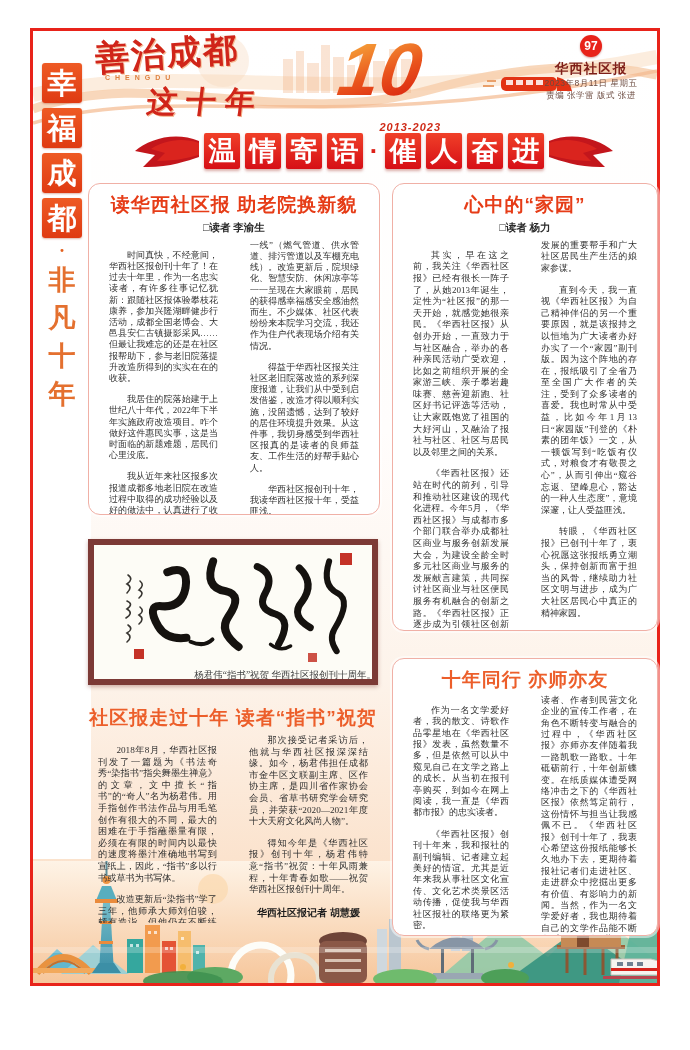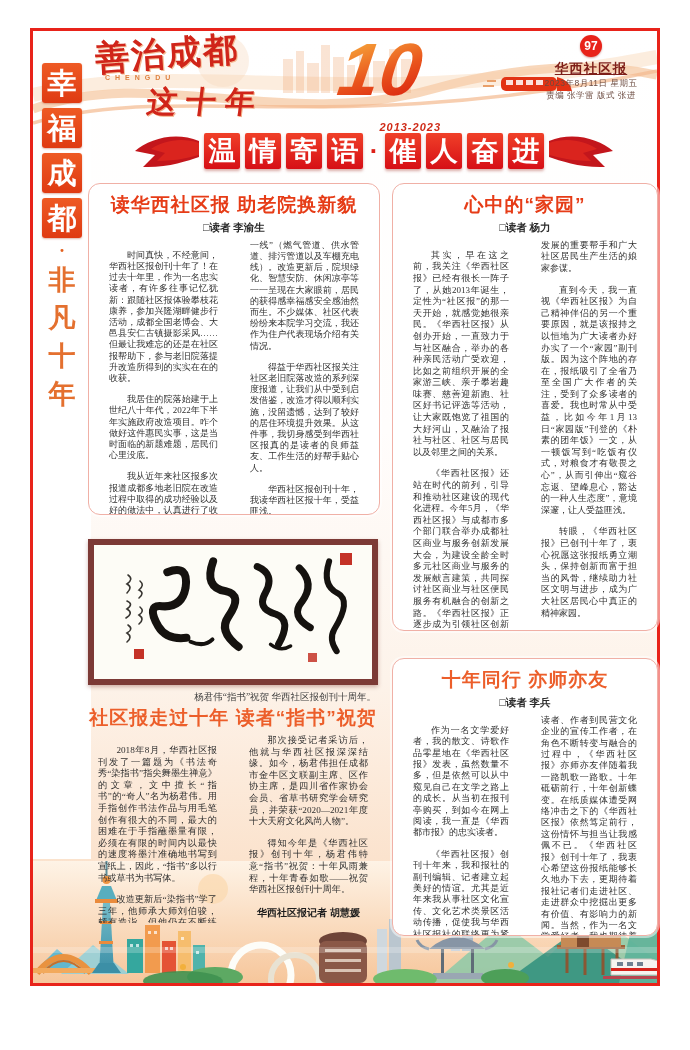--- a/index.html
+++ b/index.html
@@ -27,21 +27,21 @@
   .logoEn{font:bold 7px "Liberation Sans",sans-serif;letter-spacing:5px;color:#dd8040;margin:3px 0 0 10px;}
   .logo2{display:inline-block;font:bold 30px/1 "Liberation Serif",serif;color:#d0251a;
          letter-spacing:9px;transform:skewX(-7deg);margin:6px 0 0 52px;text-shadow:1px 1px 0 #f3ad85;}
   .logoTen{position:absolute;right:26px;top:-4px;font:bold italic 74px/1 "Liberation Sans",sans-serif;
            background:linear-gradient(160deg,#f7a93c 10%,#e9531c 55%,#d81d0e 95%);
            -webkit-background-clip:text;background-clip:text;color:transparent;transform:skewX(-8deg);}
   .logoYears{position:absolute;right:6px;bottom:6px;font:bold italic 11px "Liberation Sans",sans-serif;color:#cf2a17;letter-spacing:1px;}
   .right-info{position:absolute;right:6px;top:4px;width:120px;text-align:center;z-index:4;}
   .pagenum{width:22px;height:22px;margin:0 auto;border-radius:50%;background:#e8231a;color:#fff;
            font:bold 12px/22px "Liberation Sans",sans-serif;box-shadow:0 1px 2px rgba(150,20,10,.4);}
-  .paper{font:bold 13.5px/16px "Liberation Serif",serif;color:#7e1f1a;margin-top:4px;letter-spacing:1px;text-decoration:underline;}
+  .paper{font:bold 13.5px/16px "Liberation Serif",serif;color:#7e1f1a;margin-top:4px;letter-spacing:1px;}
   .dateline,.staffline{font:8.5px/12px "Liberation Sans",sans-serif;color:#6b4a3f;letter-spacing:.5px;}
   
   .banner{position:absolute;left:58px;top:97px;width:566px;height:46px;display:flex;align-items:center;justify-content:center;gap:5px;z-index:6;}
   .bchar{width:36px;height:36px;border-radius:2px;background:linear-gradient(180deg,#f04028,#d60f16);
          color:#fff;font:bold 27px/36px "Liberation Sans",sans-serif;text-align:center;
          box-shadow:0 2px 3px rgba(150,20,10,.35);}
   .bdot{width:12px;background:none;box-shadow:none;color:#dd2018;font:bold 26px/36px "Liberation Sans",sans-serif;text-align:center;}
   .tail{flex:none;}
   
   .art-box{position:absolute;background:#fff;border:1px solid #f0b0a6;border-radius:12px;z-index:5;overflow:hidden;
@@ -52,21 +52,21 @@
   .cols{columns:2;column-gap:12px;padding:0 10px 8px;text-align:justify;color:#303030;}
   .cols p{margin:10px;text-indent:2em;}
   .f1{font-size:9px;line-height:11.2px;}
   .f2{font-size:9px;line-height:11.6px;}
   .f3{font-size:9.2px;line-height:11.6px;}
   .f4{font-size:9px;line-height:11.4px;}
   .sig{text-indent:0 !important;text-align:center;font:bold 10px/14px "Liberation Sans",sans-serif;color:#1c1c1c;margin-top:3px !important;}
   
   .callig{position:absolute;left:55px;top:508px;width:290px;height:146px;box-sizing:border-box;
           border:6px solid #7c3a36;background:#fdfcf6;z-index:5;box-shadow:0 2px 4px rgba(120,50,40,.35);}
-  .caption{position:absolute;left:55px;top:660px;width:288px;text-align:right;
+  .caption{position:absolute;left:55px;top:638px;width:288px;text-align:right;
            font:9.5px/12px "Liberation Serif",serif;color:#3d3d3d;z-index:5;}
   .a3-title{position:absolute;left:50px;top:676px;width:300px;text-align:center;
             font:bold 19px/1.2 "Liberation Sans",sans-serif;letter-spacing:1px;z-index:5;}
   .a3-body{position:absolute;left:55px;top:704px;width:290px;height:188px;z-index:5;overflow:hidden;}
   
   .cityscape{position:absolute;left:0;top:830px;z-index:3;}
 </style>
 </head>
 <body>
 
@@ -206,21 +206,20 @@
       <p class="para">2018年8月，华西社区报刊发了一篇题为《书法奇秀“染指书”指尖舞墨生禅意》的文章，文中擅长“指书”的“奇人”名为杨君伟。用手指创作书法作品与用毛笔创作有很大的不同，最大的困难在于手指蘸墨量有限，必须在有限的时间内以最快的速度将墨汁准确地书写到宣纸上，因此，“指书”多以行书或草书为书写体。</p>
       <p class="para">改造更新后“染指书”学了三年，他师承大师刘伯骏，颇有造诣，但他仍在不断练习与钻研。</p>
       <p class="para">那次接受记者采访后，他就与华西社区报深深结缘。如今，杨君伟担任成都市金牛区文联副主席、区作协主席，是四川省作家协会会员、省草书研究学会研究员，并荣获“2020—2021年度十大天府文化风尚人物”。</p>
       <p class="para">得知今年是《华西社区报》创刊十年，杨君伟特意“指书”祝贺：十年风雨兼程，十年青春如歌——祝贺华西社区报创刊十周年。</p>
       <p class="para sig">华西社区报记者 胡慧媛</p>
     </div>
   </div>
 
   <div class="art-box" style="left:359px;top:627px;width:264px;height:276px;">
     <div class="art-title t-orange">十年同行 亦师亦友</div>
-    <div class="art-byline">□读者 李兵</div>
     <div class="cols f4">
       <p class="para">作为一名文学爱好者，我的散文、诗歌作品零星地在《华西社区报》发表，虽然数量不多，但是依然可以从中窥见自己在文学之路上的成长。从当初在报刊亭购买，到如今在网上阅读，我一直是《华西都市报》的忠实读者。</p>
       <p class="para">《华西社区报》创刊十年来，我和报社的副刊编辑、记者建立起美好的情谊。尤其是近年来我从事社区文化宣传、文化艺术类景区活动传播，促使我与华西社区报社的联络更为紧密。</p>
       <p class="para">十年磨一剑，砺得梅花香。十年来，我从读者、作者到民营文化企业的宣传工作者，在角色不断转变与融合的过程中，《华西社区报》亦师亦友伴随着我一路凯歌一路歌。十年砥砺前行，十年创新蝶变。在纸质媒体遭受网络冲击之下的《华西社区报》依然笃定前行，这份情怀与担当让我感佩不已。《华西社区报》创刊十年了，我衷心希望这份报纸能够长久地办下去，更期待着报社记者们走进社区、走进群众中挖掘出更多有价值、有影响力的新闻。当然，作为一名文学爱好者，我也期待着自己的文学作品能不断在“家园”副刊面世。</p>
     </div>
   </div>
 
   <svg class="cityscape" width="624" height="122" viewBox="0 0 624 122">
     <defs>
       <linearGradient id="sky" x1="0" y1="0" x2="0" y2="1">

